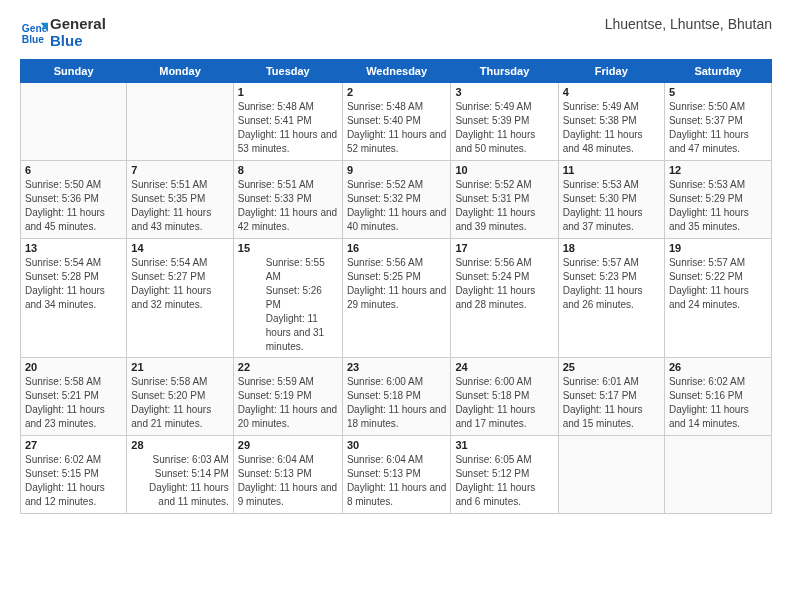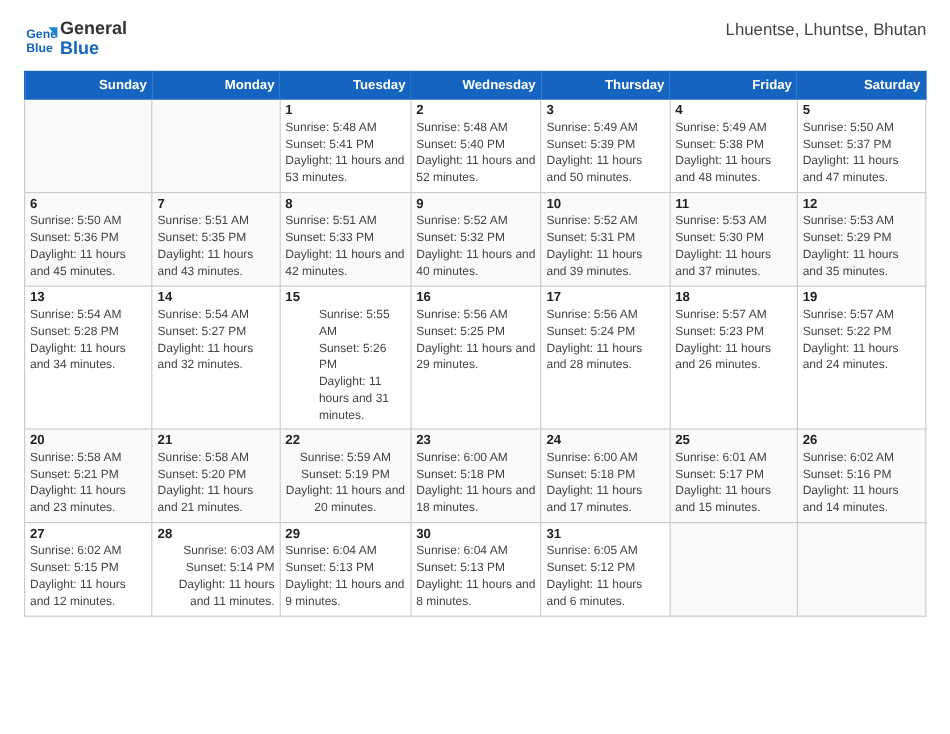--- a/index.html
+++ b/index.html
@@ -47,21 +47,21 @@
     }
     table {
       width: 100%;
       border-collapse: collapse;
       font-size: 10px;
     }
     thead tr th {
       background: #1565c0;
       color: white;
       padding: 5px 4px;
-      text-align: right;
+      text-align: center;
       font-size: 11px;
       font-weight: bold;
       border: 1px solid #1565c0;
     }
     tbody tr td {
       border: 1px solid #ccc;
       vertical-align: top;
       padding: 3px 4px;
       width: 113px;
       height: 78px;
@@ -251,21 +251,21 @@
 Daylight: 11 hours and 23 minutes.</div>
           </td>
           <td>
             <span class="day-num">21</span>
             <div class="day-info" style="white-space: pre-line;">Sunrise: 5:58 AM
 Sunset: 5:20 PM
 Daylight: 11 hours and 21 minutes.</div>
           </td>
           <td>
             <span class="day-num">22</span>
-            <div class="day-info" style="white-space: pre-line; text-align: center;">Sunrise: 5:59 AM
+            <div class="day-info" style="white-space: pre-line;">Sunrise: 5:59 AM
 Sunset: 5:19 PM
 Daylight: 11 hours and 20 minutes.</div>
           </td>
           <td>
             <span class="day-num">23</span>
             <div class="day-info" style="white-space: pre-line;">Sunrise: 6:00 AM
 Sunset: 5:18 PM
 Daylight: 11 hours and 18 minutes.</div>
           </td>
           <td>

